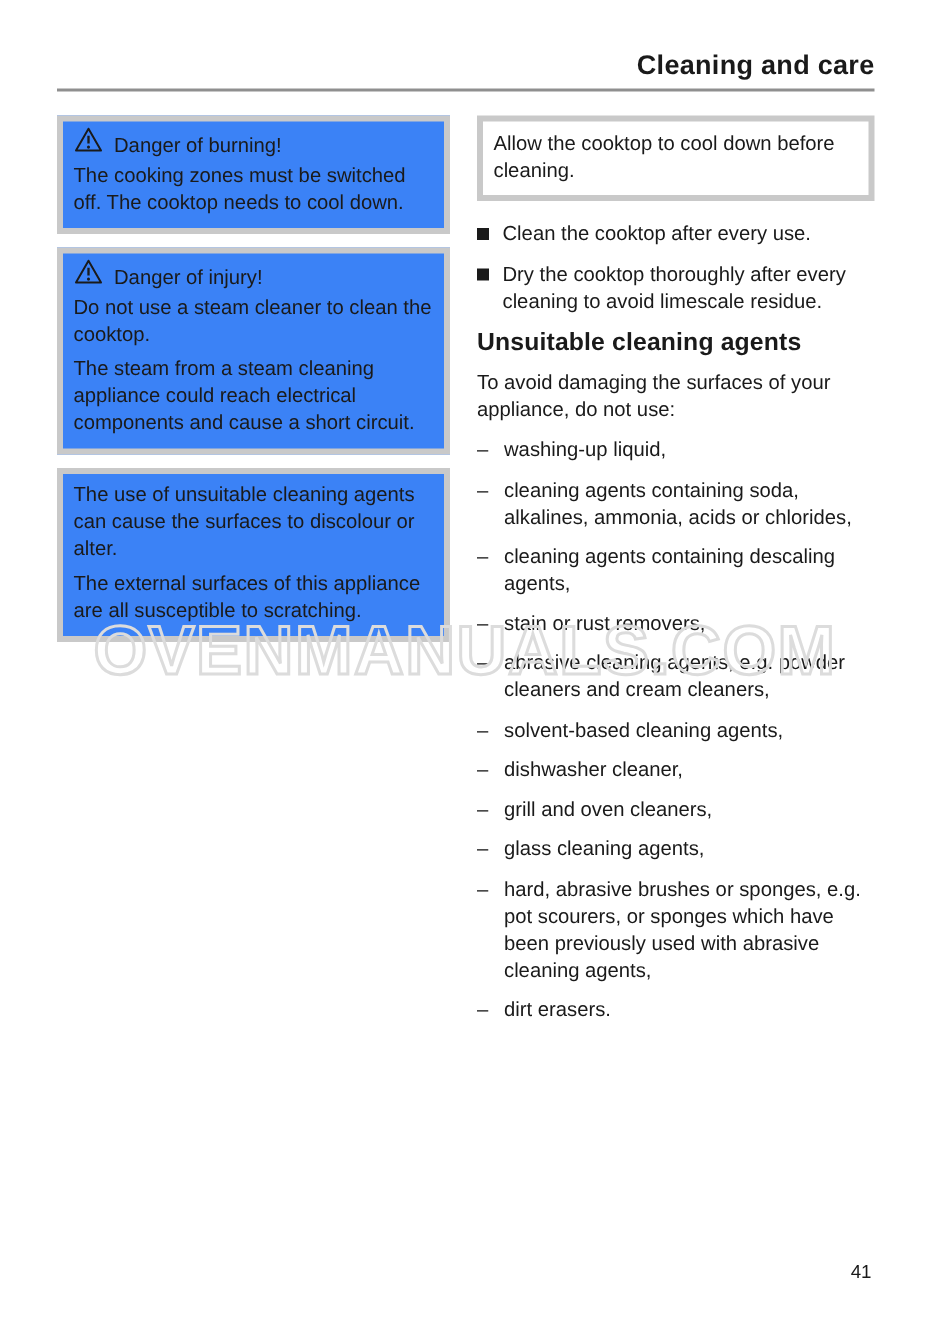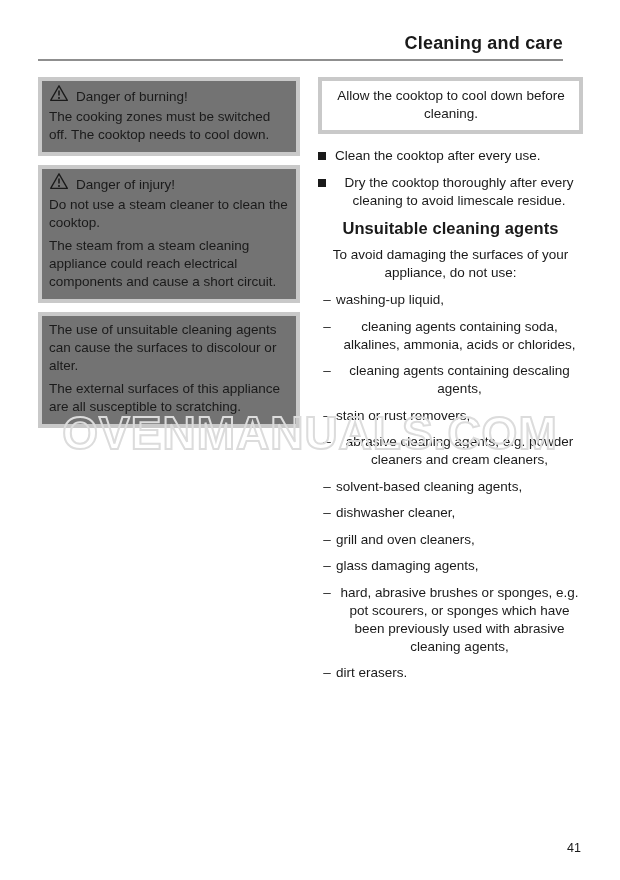--- a/index.html
+++ b/index.html
@@ -6,44 +6,44 @@
   html, body { background: #ffffff; }
   body {
     width: 620px; height: 880px;
     position: relative;
     font-family: "Liberation Sans", "DejaVu Sans", sans-serif;
     font-size: 13.5px;
     line-height: 18px;
     color: #1a1a1a;
     overflow: hidden;
   }
-  .page { position: absolute; inset: 0; padding: 34px 57px 0 38px; }
+  .page { position: absolute; inset: 0; padding: 34px 37px 0 38px; }
 
   
   .page-title {
     text-align: right;
     font-size: 18px;
     font-weight: bold;
     letter-spacing: 0.2px;
   }
   .title-rule {
     border: none;
     border-top: 2px solid #8f8f8f;
     margin-top: 7px;
   }
 
   
   .columns { display: flex; gap: 18px; margin-top: 16px; }
   .col-left  { width: 262px; flex: 0 0 262px; }
-  .col-right { width: 265px; flex: 0 0 265px; text-align: center; }
+  .col-right { width: 265px; flex: 0 0 265px; }
 
   
   .wbox {
     border: 4px solid #c9c9c9;
-    background: #737373;
+    background: #3b82f6;
     padding: 5px 6px 8px 7px;
     margin-bottom: 9px;
   }
   .wbox-head {
     display: flex;
     align-items: center;
     gap: 7px;
     margin-bottom: 1px;
   }
   .warn-icon { flex: 0 0 auto; display: inline-block; margin-top: -2px; }
@@ -206,21 +206,21 @@
       <div class="dash-item">
         <span class="dash-marker">–</span>
         <span>dishwasher cleaner,</span>
       </div>
       <div class="dash-item">
         <span class="dash-marker">–</span>
         <span>grill and oven cleaners,</span>
       </div>
       <div class="dash-item">
         <span class="dash-marker">–</span>
-        <span>glass damaging agents,</span>
+        <span>glass cleaning agents,</span>
       </div>
       <div class="dash-item">
         <span class="dash-marker">–</span>
         <span>hard, abrasive brushes or sponges, e.g. pot scourers, or sponges which have been previously used with abrasive cleaning agents,</span>
       </div>
       <div class="dash-item">
         <span class="dash-marker">–</span>
         <span>dirt erasers.</span>
       </div>
 

